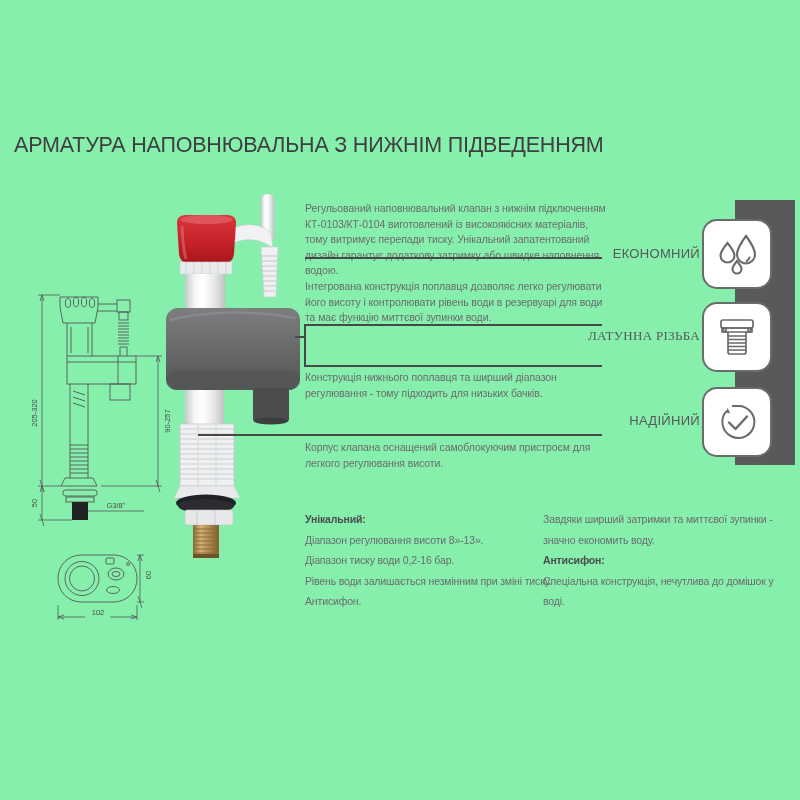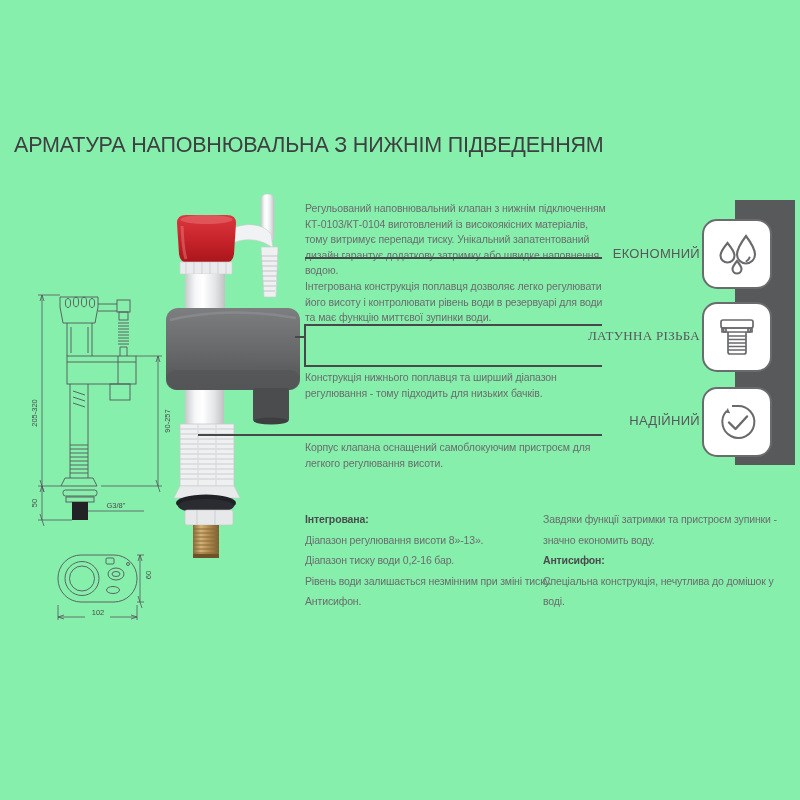--- a/index.html
+++ b/index.html
@@ -170,28 +170,28 @@
   <div class="abs para p4">Корпус клапана оснащений самоблокуючим пристроєм для легкого регулювання висоти.</div>
 
   <div class="rule" style="left:305px;top:257px;width:297px;"></div>
   <div class="rule" style="left:304px;top:324px;width:298px;"></div>
   <div class="rule-v" style="left:304px;top:324px;height:43px;"></div>
   <div class="rule" style="left:295px;top:336px;width:11px;"></div>
   <div class="rule" style="left:304px;top:365px;width:298px;"></div>
   <div class="rule" style="left:198px;top:434px;width:404px;"></div>
 
   <div class="abs spec-col spec-left">
-    <div class="spec-heading">Інтегрована:</div>
+    <div class="spec-heading">Унікальний:</div>
     <div class="spec-item">Діапазон регулювання висоти 8»-13».</div>
     <div class="spec-item">Діапазон тиску води 0,2-16 бар.</div>
     <div class="spec-item">Рівень води залишається незмінним при зміні тиску.</div>
     <div class="spec-item">Антисифон.</div>
   </div>
   <div class="abs spec-col spec-right">
-    <div>Завдяки функції затримки та пристроєм зупинки - значно економить воду.</div>
+    <div>Завдяки ширший затримки та миттєвої зупинки - значно економить воду.</div>
     <div class="spec-heading">Антисифон:</div>
     <div>Спеціальна конструкція, нечутлива до домішок у воді.</div>
   </div>
 
   <div class="abs dark-bar"></div>
 
   <div class="abs badge-label" style="top:246px;">ЕКОНОМНИЙ</div>
   <div class="abs badge-box" style="top:219px;">
     <svg width="48" height="48" viewBox="0 0 48 48">
       <g fill="none" stroke="#696a6c" stroke-width="2.1" stroke-linecap="round">

